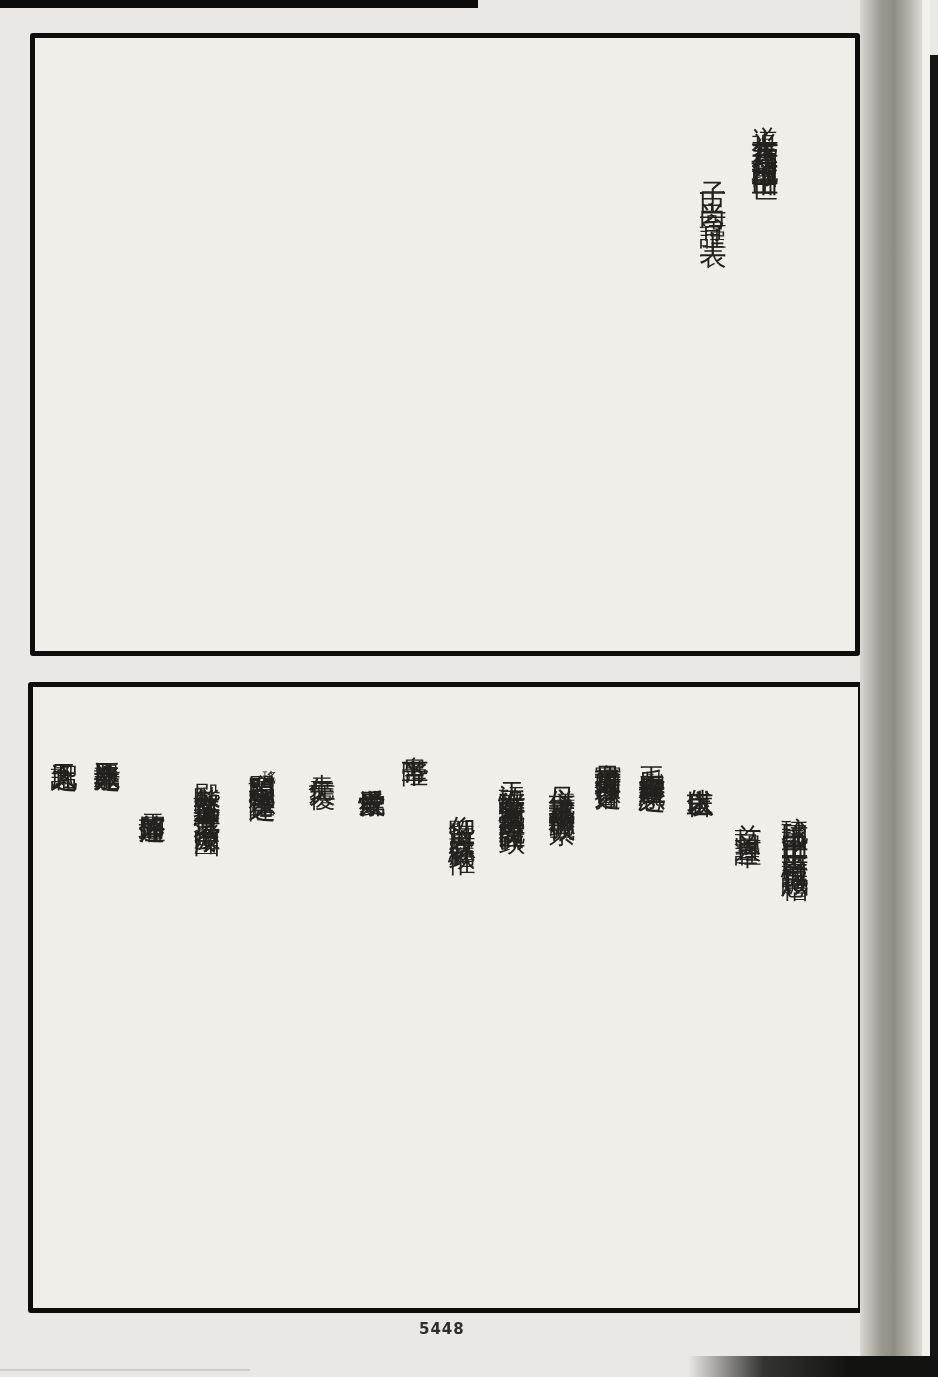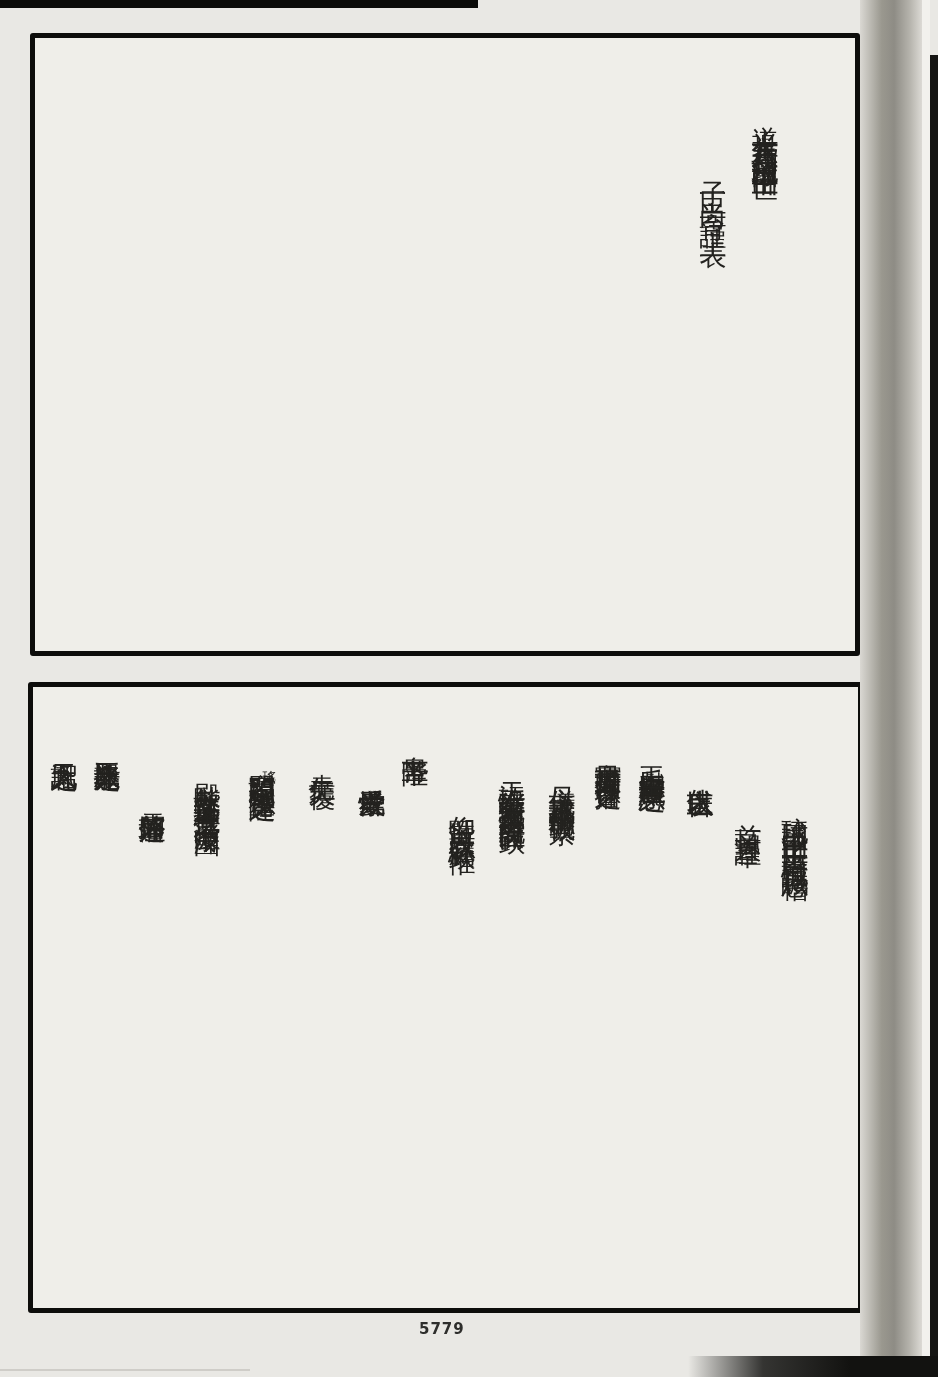--- a/index.html
+++ b/index.html
@@ -76,15 +76,15 @@
       <div class="vcol" style="left: 87px; top: 742px; letter-spacing: 0px;"><span>三殿之龍光恭捧</span></div>
       <div class="vcol" style="left: 44px; top: 742px; letter-spacing: 0px;"><span>九天之鳳詔</span></div>
     </div>
 
   <div class="gutter"></div>
   <div class="gutter-white"></div>
   <div class="adjacent-edge"></div>
   <div class="bottom-dark"></div>
   <div class="bottom-line"></div>
 
-  <div class="page-number">5779</div>
+  <div class="page-number">5448</div>
 
 </div>
 
 </body></html>

